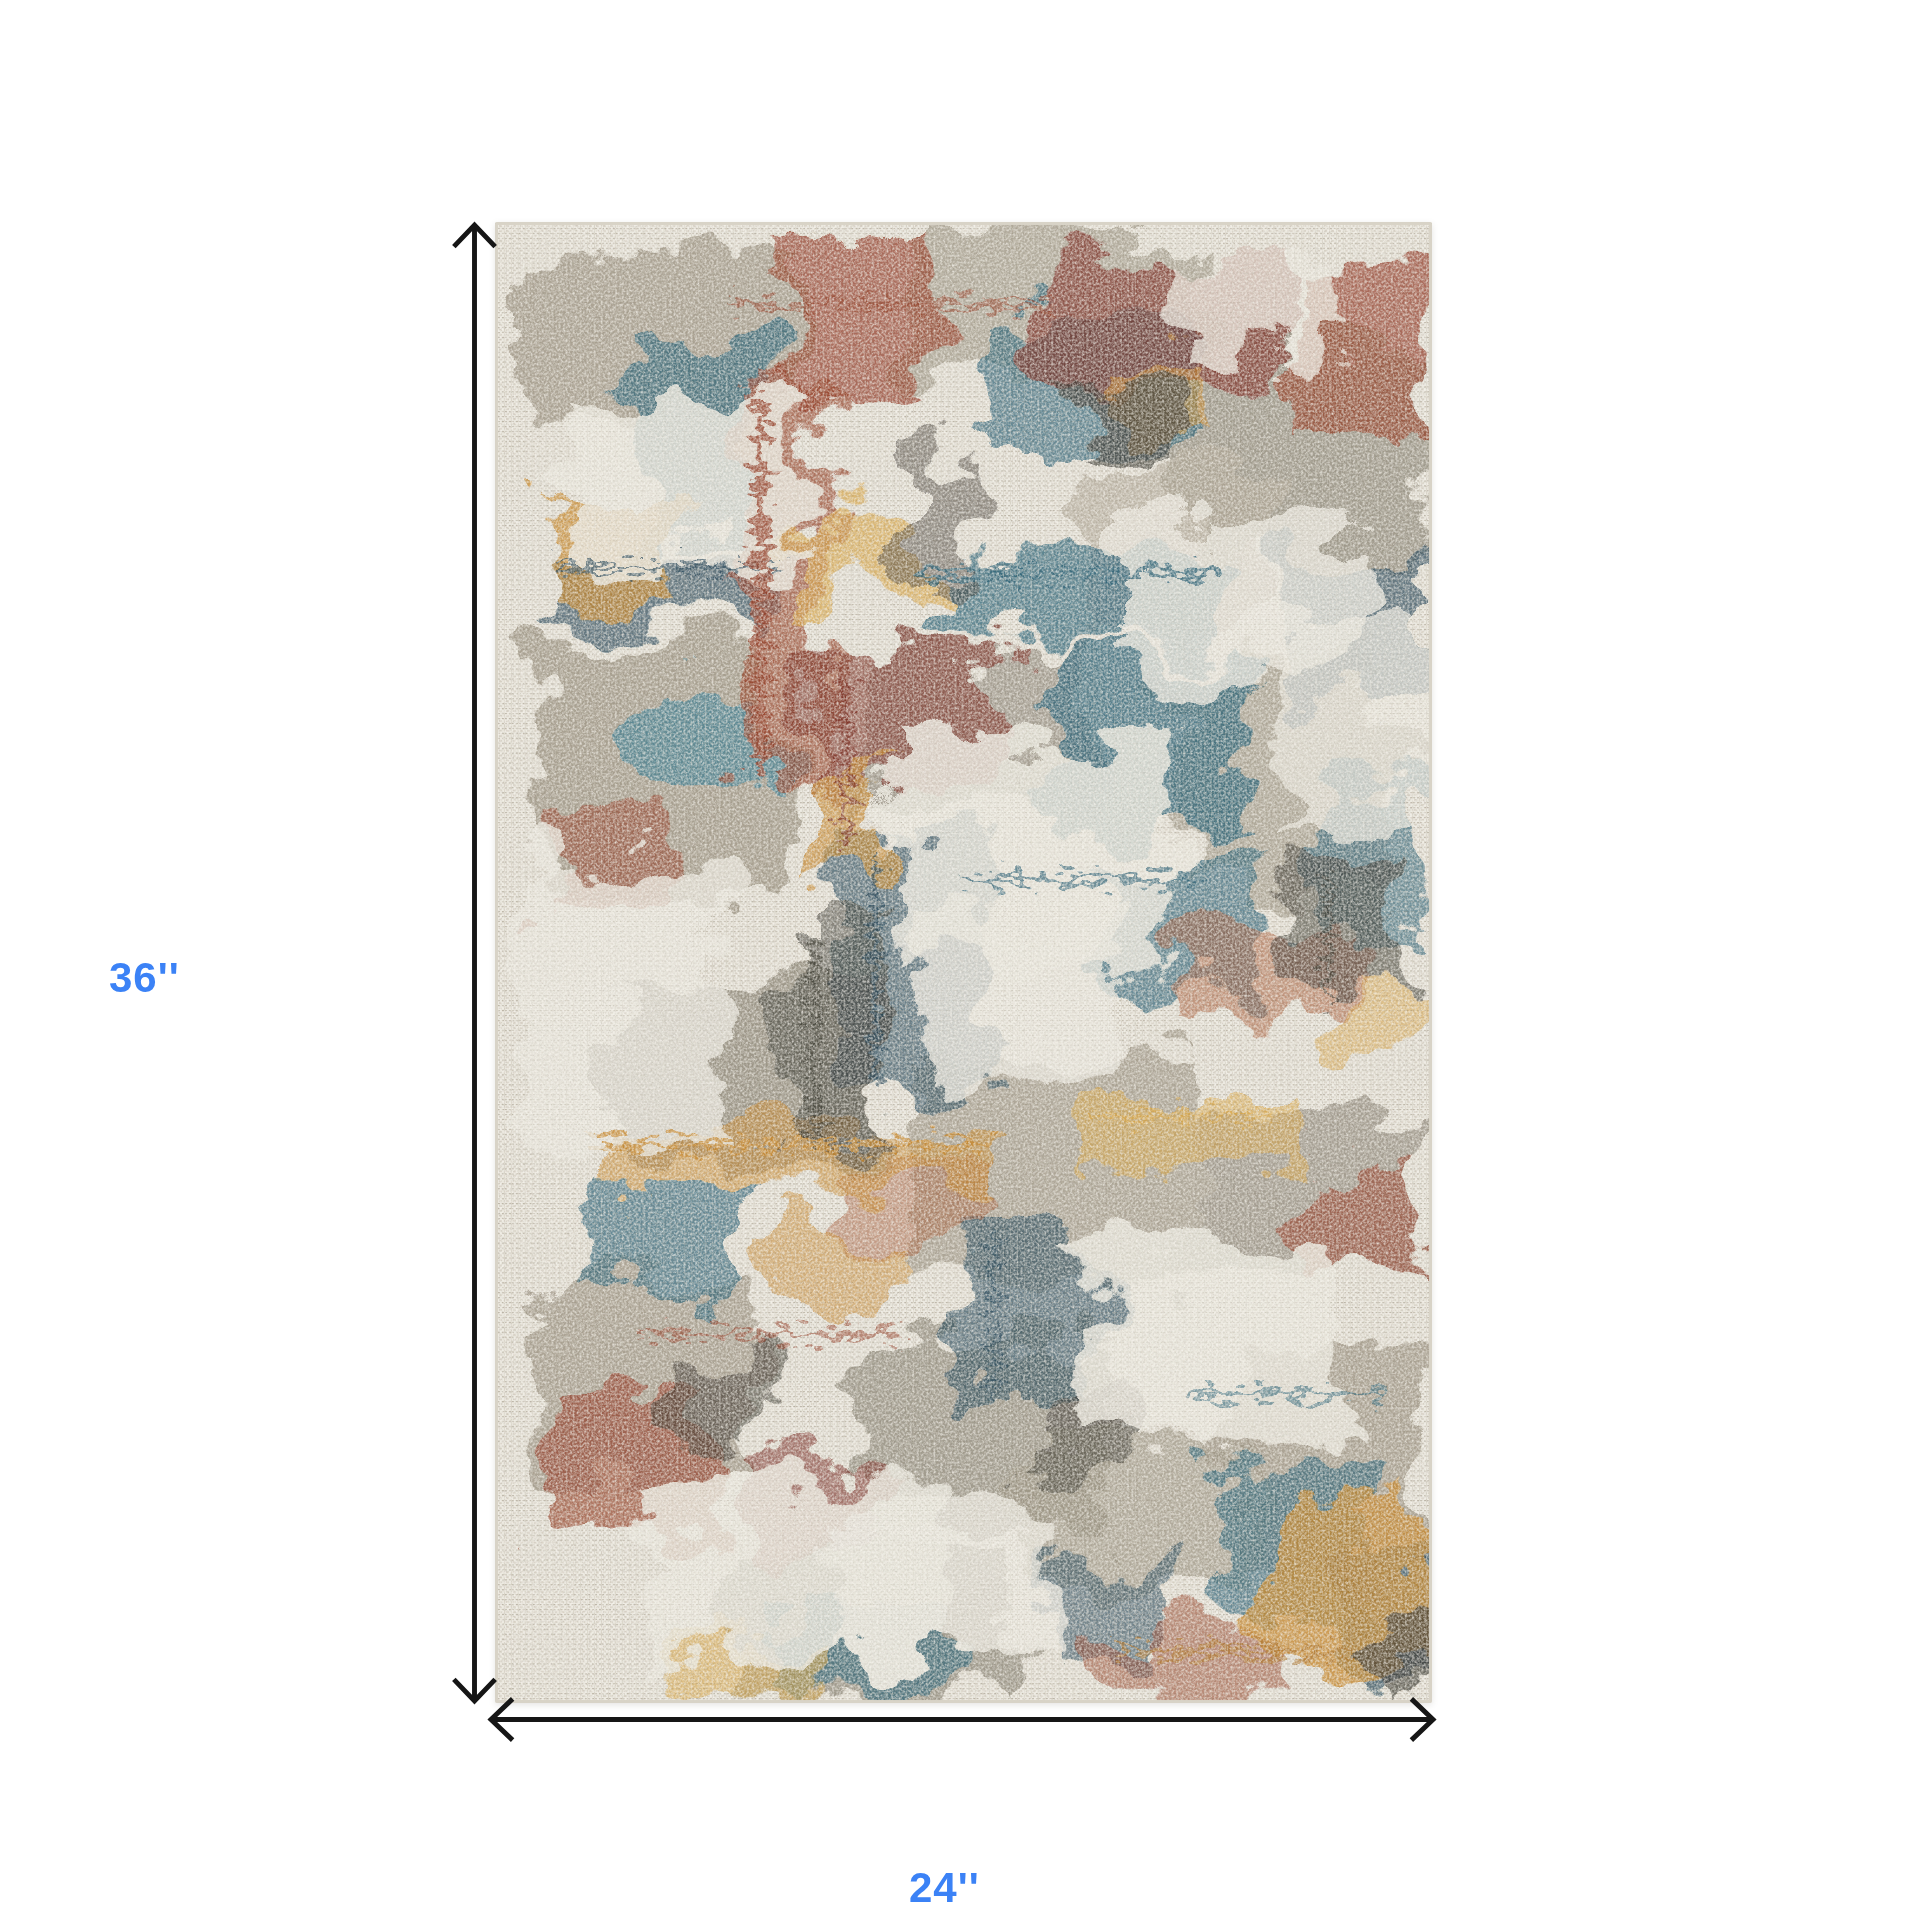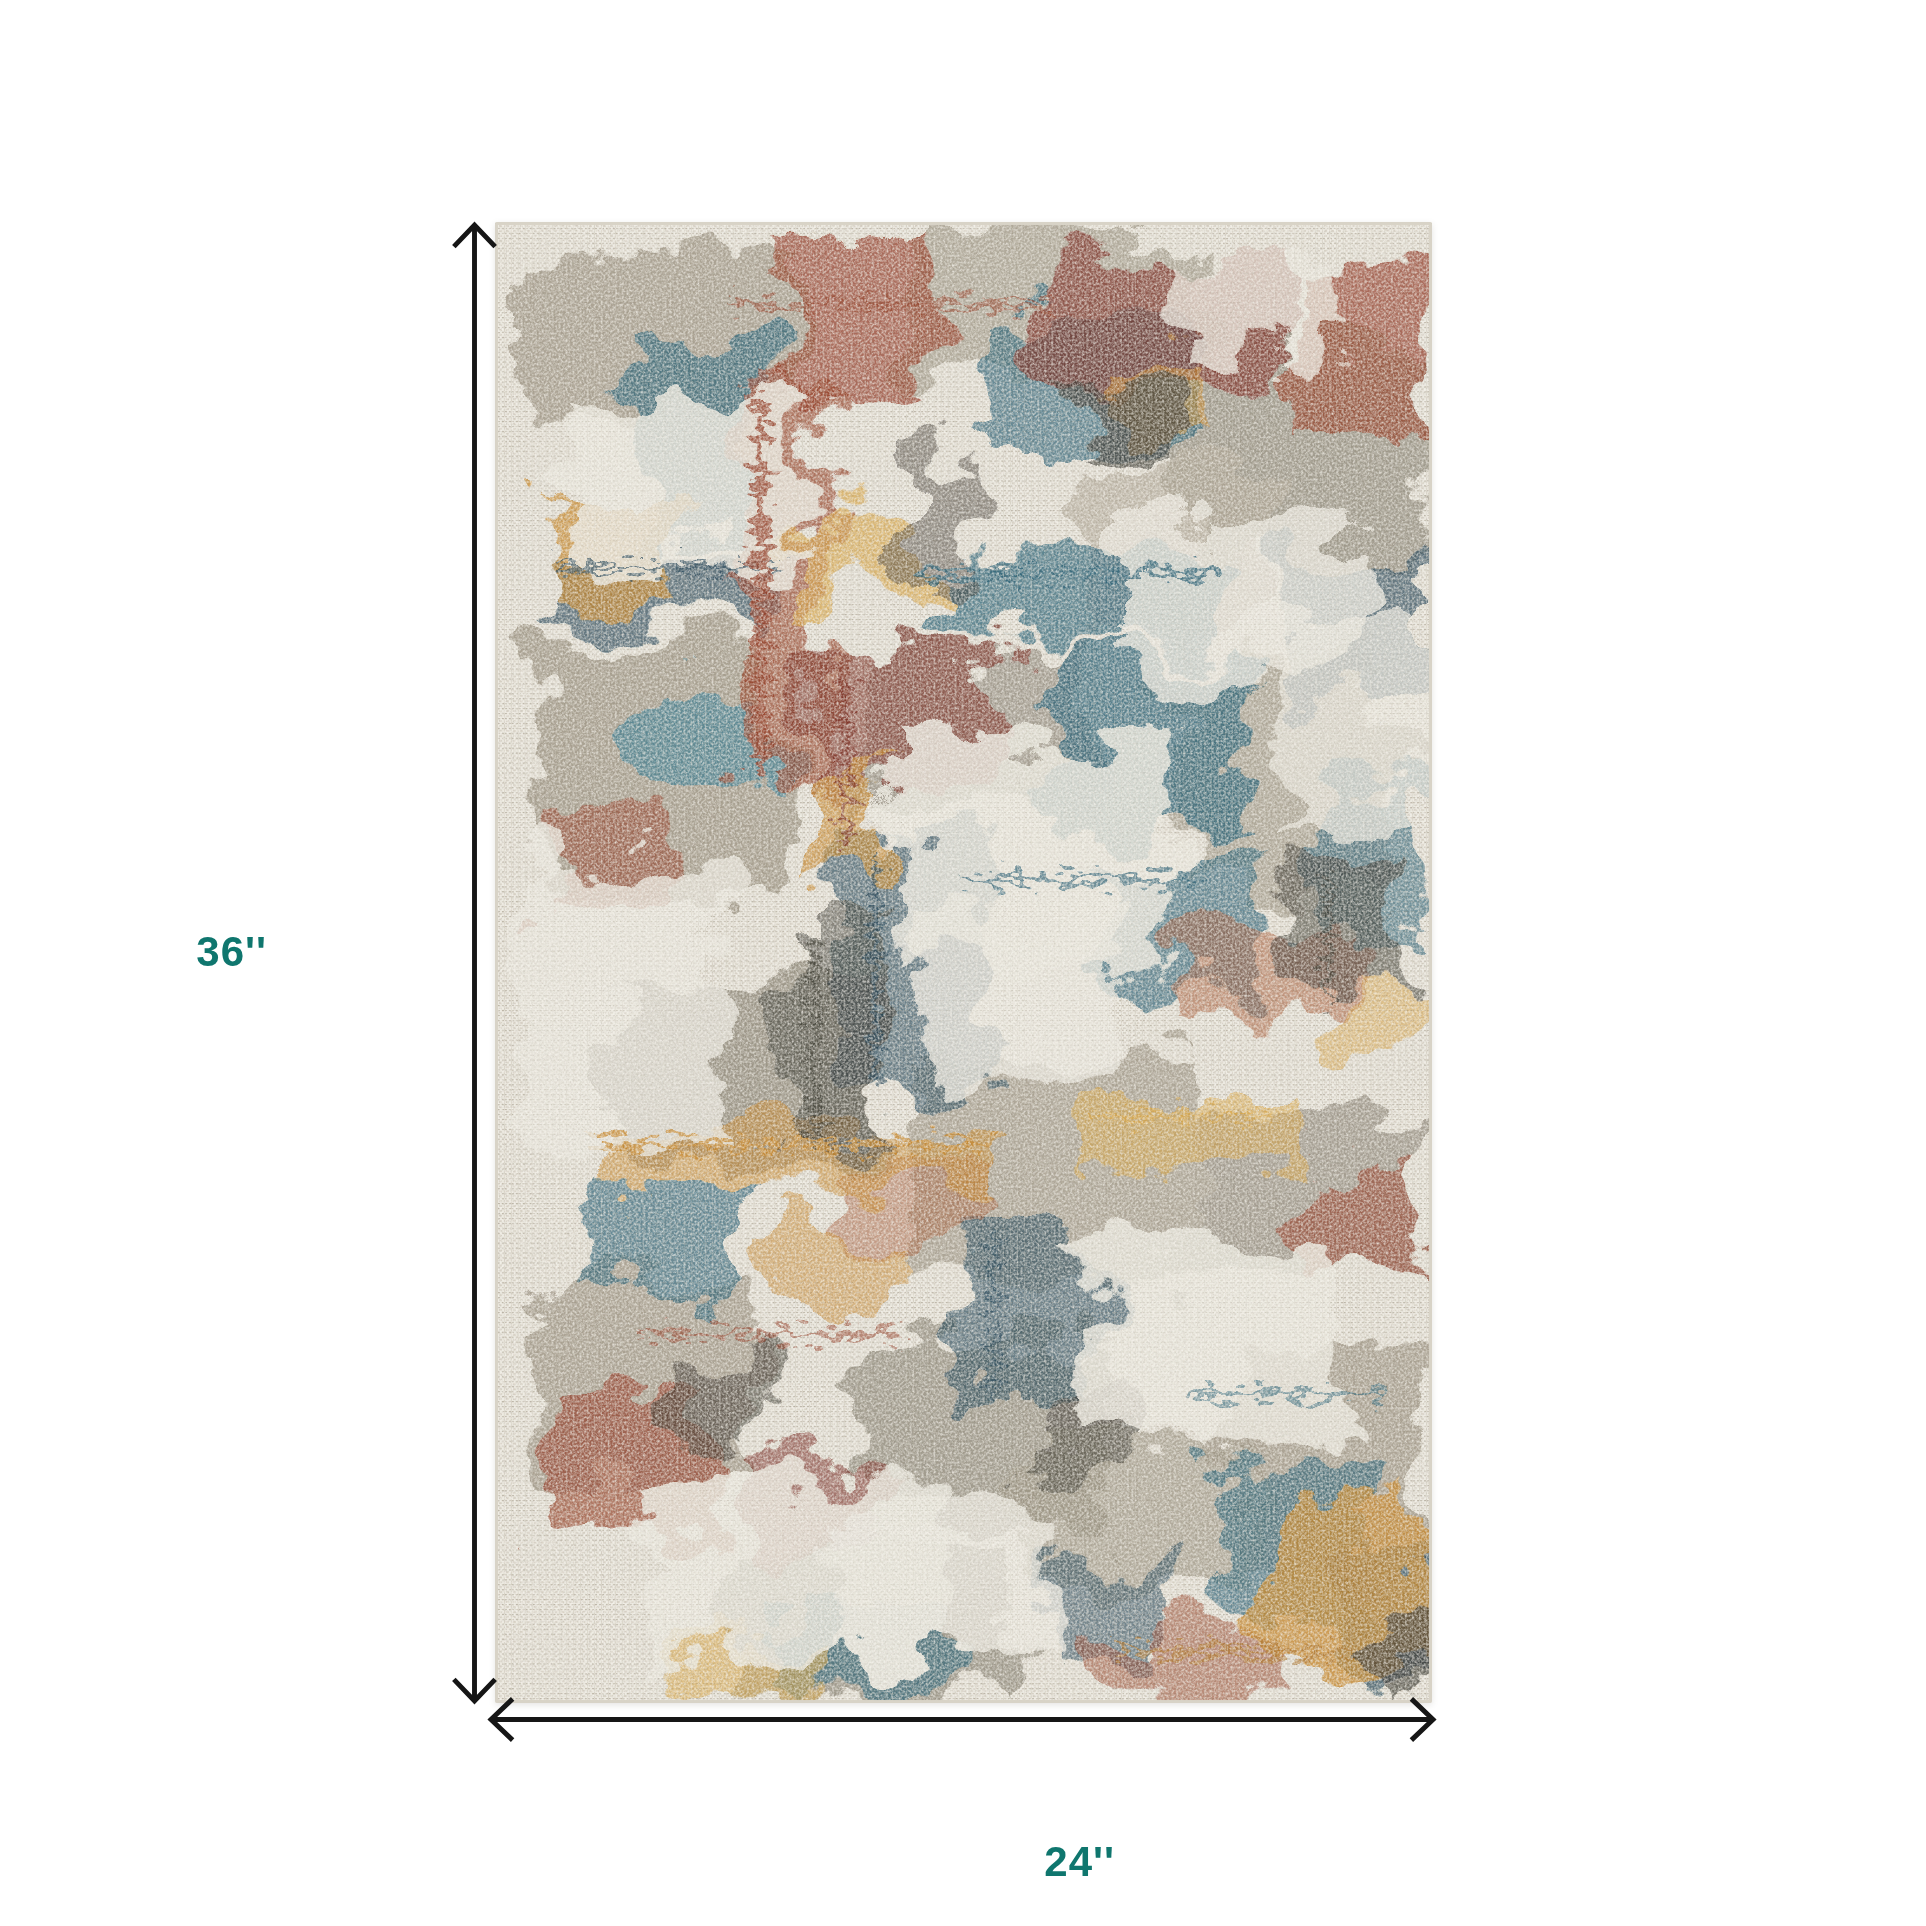--- a/index.html
+++ b/index.html
@@ -31,26 +31,27 @@
   .rug svg { display: block; width: 100%; height: 100%; }
   .dim-arrow { position: absolute; }
   .dim-arrow.vertical { left: 445px; top: 208px; width: 59px; height: 1510px; }
   .dim-arrow.horizontal { left: 478px; top: 1690px; width: 968px; height: 59px; }
   .dim-label {
     position: absolute;
     font-weight: bold;
     font-size: 42px;
     line-height: 50px;
     letter-spacing: 1px;
-    color: #0f766e;
-    text-align: right;
+    color: #3b82f6;
+    text-align: left;
     white-space: nowrap;
+    margin-top: 26px;
   }
   .dim-label.height { left: 109px; top: 927px; width: 158px; }
-  .dim-label.width  { left: 957px; top: 1837px; width: 158px; }
+  .dim-label.width  { left: 909px; top: 1837px; width: 158px; }
 </style>
 </head>
 <body>
 
 <div class="canvas">
 
   <div class="rug">
     <svg viewBox="0 0 946 1496" preserveAspectRatio="none" xmlns="http://www.w3.org/2000/svg">
       <defs>
         <filter id="blob" x="-20%" y="-20%" width="140%" height="140%">

